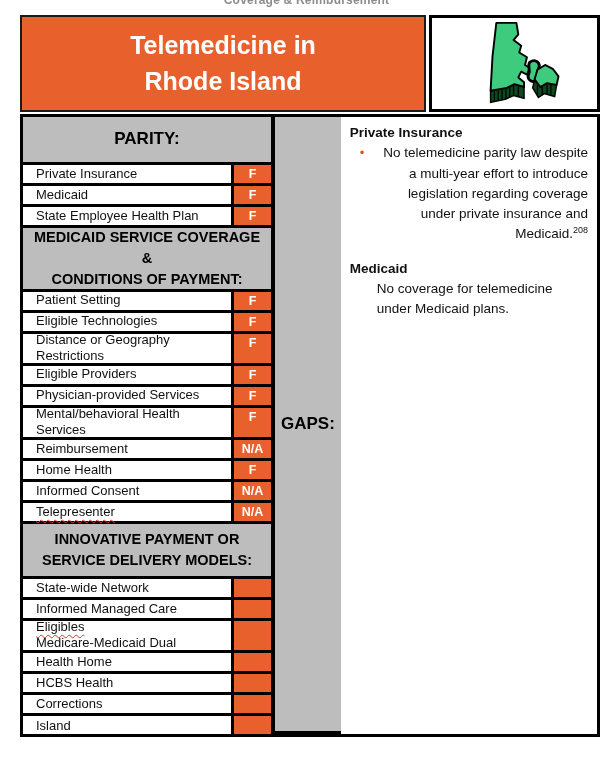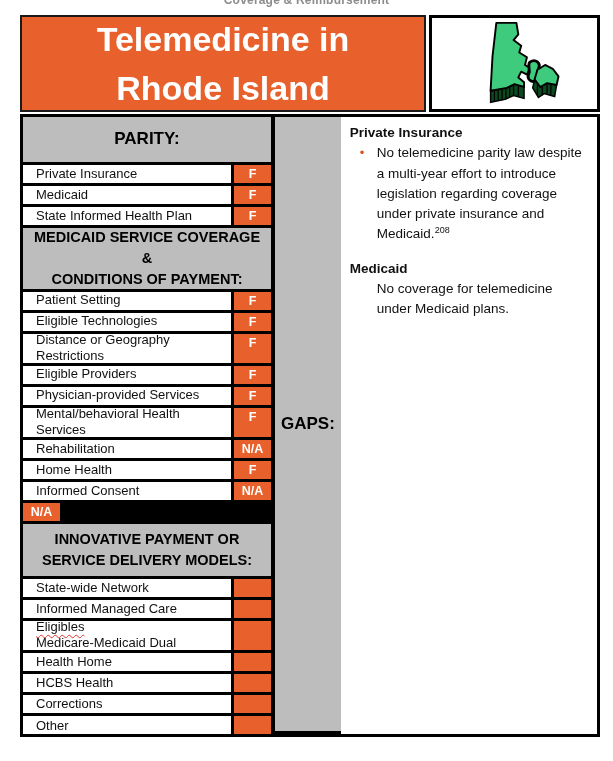--- a/index.html
+++ b/index.html
@@ -12,21 +12,21 @@
     position:absolute; top:-7px; left:0; right:0; text-align:center;
     font-size:12px; font-weight:bold; color:#8c8c8c; letter-spacing:.2px;
   }
   .wrap { position:absolute; left:20px; top:15px; width:580px; }
 
   
   .title-row { display:flex; gap:3px; height:97px; }
   .title-box {
     flex:0 0 406px; background:#E8612C; border:2px solid #1a1a1a;
     display:flex; flex-direction:column; align-items:center; justify-content:center;
-    color:#fff; font-weight:bold; font-size:34px; line-height:1.42; text-align:center;
+    color:#fff; font-weight:bold; font-size:25px; line-height:1.42; text-align:center;
   }
   .logo-box {
     flex:1; background:#fff; border:3px solid #000;
     display:flex; align-items:center; justify-content:center;
   }
 
   
   .main-table { margin-top:2px; display:flex; border:3px solid #000; height:623px; }
   .leftcol {
     width:252px; background:#000; border-right:4px solid #000;
@@ -51,21 +51,21 @@
   }
   .sq { text-decoration:underline wavy #E03131; text-decoration-thickness:1px; text-underline-offset:3px; }
   .block { display:block; }
 
   .rightcol { flex:1; background:#fff; display:flex; flex-direction:row; }
   .rightcol .sec-header { border-bottom:3px solid #000; }
   .gaps-content { padding:6px 9px; font-size:13.5px; line-height:1.5; }
   .gap-heading { font-weight:bold; font-size:13.5px; }
   .bullet-row { display:flex; }
   .bullet-glyph { width:27px; padding-left:10px; color:#D9531E; font-size:13px; }
-  .bullet-text { flex:1; }
+  .bullet-text { flex:1;text-align:right; }
   .indent-text { padding-left:27px; }
   .gap-section + .gap-section { margin-top:14px; }
   sup { font-size:9px; vertical-align:super; line-height:0; }
 </style>
 </head>
 <body>
 
 <div class="top-label">Coverage &amp; Reimbursement</div>
 
 <div class="wrap">
@@ -119,21 +119,21 @@
         <div class="val">F</div>
       </div>
       <div class="prow">
         <div class="lbl">
             <span class="inner">Medicaid</span>
           </div>
         <div class="val">F</div>
       </div>
       <div class="prow">
         <div class="lbl">
-            <span class="inner">State Informed Health Plan</span>
+            <span class="inner">State Employee Health Plan</span>
           </div>
         <div class="val">F</div>
       </div>
 
       <div class="sec-header two">
         <span>MEDICAID SERVICE COVERAGE &amp;</span>
         <span>CONDITIONS OF PAYMENT:</span>
       </div>
 
       <div class="prow">
@@ -167,37 +167,40 @@
         <div class="val">F</div>
       </div>
       <div class="prow">
         <div class="lbl">
             <span class="inner">Mental/behavioral Health Services</span>
           </div>
         <div class="val">F</div>
       </div>
       <div class="prow">
         <div class="lbl">
-            <span class="inner">Rehabilitation</span>
+            <span class="inner">Reimbursement</span>
           </div>
         <div class="val">N/A</div>
       </div>
       <div class="prow">
         <div class="lbl">
             <span class="inner">Home Health</span>
           </div>
         <div class="val">F</div>
       </div>
       <div class="prow">
         <div class="lbl">
             <span class="inner">Informed Consent</span>
           </div>
         <div class="val">N/A</div>
       </div>
       <div class="prow">
+        <div class="lbl">
+            <span class="inner sq">Telepresenter</span>
+          </div>
         <div class="val">N/A</div>
       </div>
 
       <div class="sec-header two">
         <span>INNOVATIVE PAYMENT OR</span>
         <span>SERVICE DELIVERY MODELS:</span>
       </div>
 
       <div class="prow">
         <div class="lbl">
@@ -231,21 +234,21 @@
         <div class="val"></div>
       </div>
       <div class="prow">
         <div class="lbl">
             <span class="inner">Corrections</span>
           </div>
         <div class="val"></div>
       </div>
       <div class="prow" style="flex:1;">
         <div class="lbl" style="justify-content:flex-start; padding-top:2px;">
-            <span class="inner">Other</span>
+            <span class="inner">Island</span>
           </div>
         <div class="val"></div>
       </div>
     </div>
 
     <div class="rightcol">
       <div class="sec-header one">GAPS:</div>
       <div class="gaps-content">
 
         <div class="gap-section">

